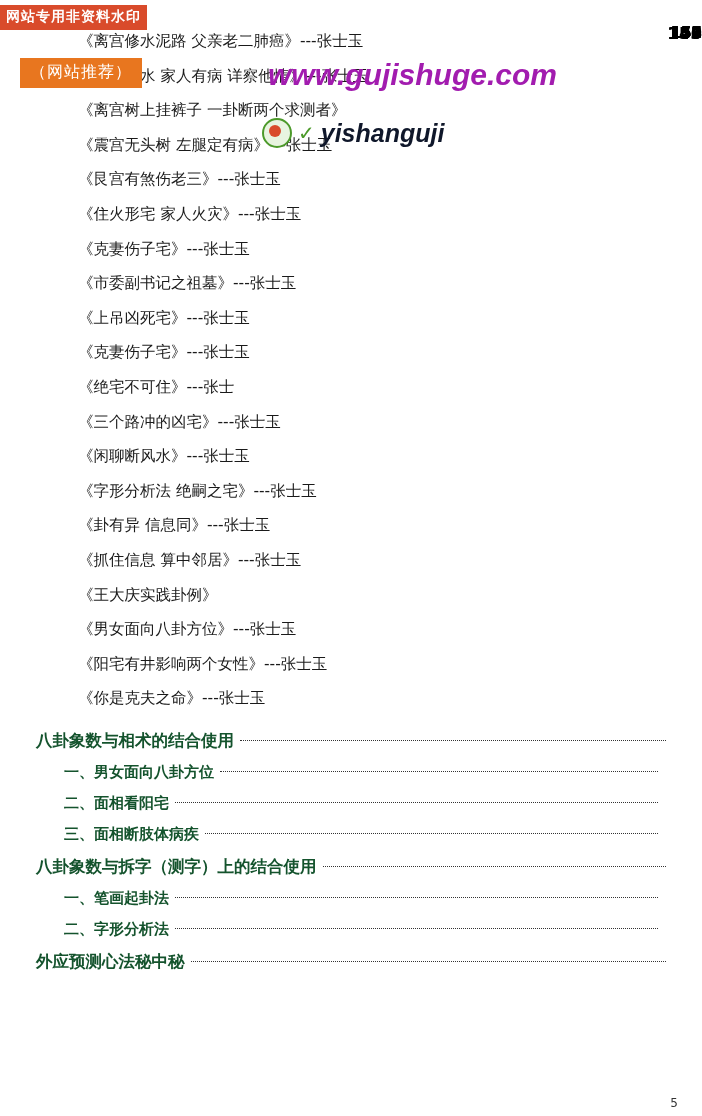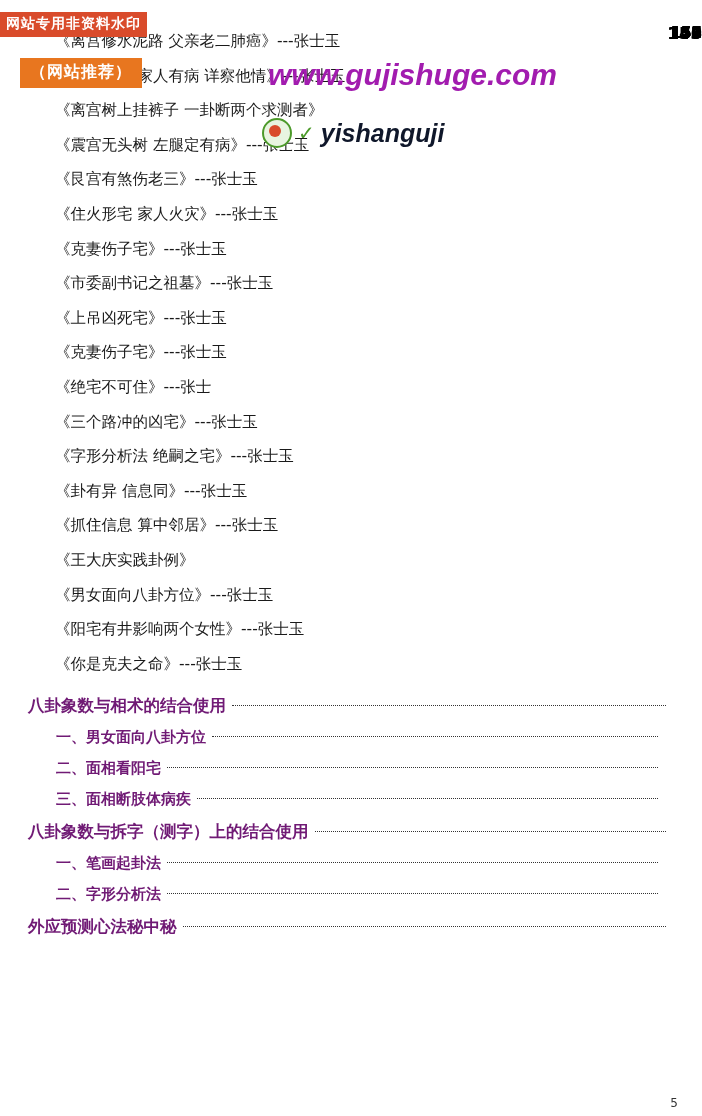--- a/index.html
+++ b/index.html
@@ -12,38 +12,38 @@
     background: #ffffff;
     font-family: "Liberation Sans", "DejaVu Sans", sans-serif;
     position: relative;
     overflow: hidden;
   }
 
   
   .wm-top-left {
     position: absolute;
     left: 0;
-    top: 12px;
+    top: 5px;
     background: #d94b2b;
     color: #ffffff;
     font-size: 14px;
     font-weight: bold;
     padding: 3px 6px 4px 6px;
     letter-spacing: 1px;
     white-space: nowrap;
     z-index: 40;
   }
   .wm-recommend {
     position: absolute;
     left: 20px;
     top: 58px;
     background: #e8761f;
     color: #ffffff;
     font-size: 16px;
-    font-weight: bold;
+    font-weight: normal;
     padding: 4px 10px 5px 10px;
     letter-spacing: 1px;
     white-space: nowrap;
     z-index: 40;
   }
   .wm-site {
     position: absolute;
     left: 268px;
     top: 58px;
     font-size: 30px;
@@ -107,36 +107,37 @@
     left: 0; top: 24px;
     width: 702px;
   }
 
   
   .entry-sub {
     display: block;
     font-family: "DejaVu Sans", "Liberation Sans", sans-serif;
     font-size: 15.5px;
     color: #1a1a1a;
-    margin: 0 0 0 55px;
+    margin: 0 0 0 78px;
     height: 34.6px;
     line-height: 34.6px;
     white-space: nowrap;
   }
 
   
   .entry-row {
     display: flex;
     align-items: baseline;
     white-space: nowrap;
     font-family: "DejaVu Sans", "Liberation Sans", sans-serif;
   }
   .entry-row .label {
     font-weight: bold;
-    color: #701a75;
+    color: #14532d;
+    margin-left: 8px;
   }
   .entry-row .leader {
     flex: 1 1 auto;
     margin: 0 6px;
     border-bottom: 1.5px dotted #333;
     transform: translateY(-5px);
     min-width: 10px;
   }
   .entry-row .page {
     font-weight: bold;
@@ -178,20 +179,21 @@
       <span class="entry-sub">《离宫树上挂裤子  一卦断两个求测者》</span>
       <span class="entry-sub">《震宫无头树  左腿定有病》---张士玉</span>
       <span class="entry-sub">《艮宫有煞伤老三》---张士玉</span>
       <span class="entry-sub">《住火形宅  家人火灾》---张士玉</span>
       <span class="entry-sub">《克妻伤子宅》---张士玉</span>
       <span class="entry-sub">《市委副书记之祖墓》---张士玉</span>
       <span class="entry-sub">《上吊凶死宅》---张士玉</span>
       <span class="entry-sub">《克妻伤子宅》---张士玉</span>
       <span class="entry-sub">《绝宅不可住》---张士</span>
       <span class="entry-sub">《三个路冲的凶宅》---张士玉</span>
+      <span class="entry-sub">《闲聊断风水》---张士玉</span>
       <span class="entry-sub">《字形分析法  绝嗣之宅》---张士玉</span>
       <span class="entry-sub">《卦有异  信息同》---张士玉</span>
       <span class="entry-sub">《抓住信息  算中邻居》---张士玉</span>
       <span class="entry-sub">《王大庆实践卦例》</span>
       <span class="entry-sub">《男女面向八卦方位》---张士玉</span>
       <span class="entry-sub">《阳宅有井影响两个女性》---张士玉</span>
       <span class="entry-sub">《你是克夫之命》---张士玉</span>
     </div>
 
     <div style="height:14px"></div>

